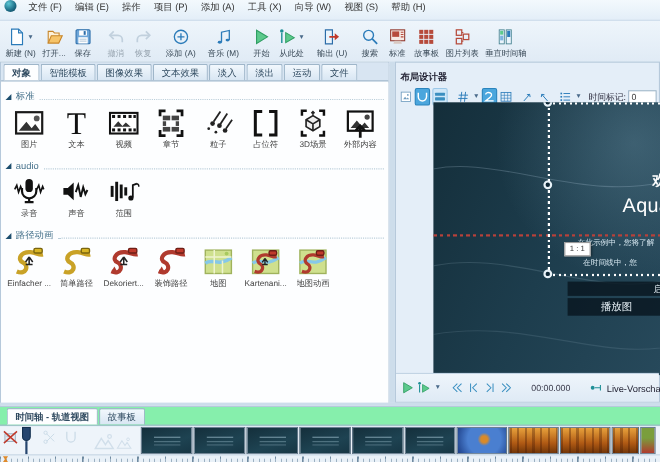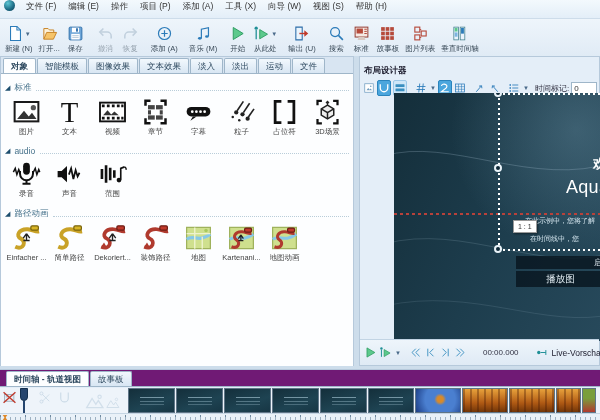--- a/index.html
+++ b/index.html
@@ -80,21 +80,21 @@
 
 
 .transport{position:absolute;left:0;right:0;bottom:0;height:26px;background:linear-gradient(#eef5fb,#dfeaf5);border-top:1px solid #c2d4e4;display:flex;align-items:center;padding:0 4px;gap:2px}
 .tpb{width:16px;height:16px;display:flex;align-items:center;justify-content:center}
 .tpb .ic{width:13px;height:13px;display:block}
 .t-time{font-size:8px;color:#334;padding:0 8px;white-space:nowrap}
 .live-lb{font-size:8.5px;color:#223;margin-left:2px;white-space:nowrap}
 
 
 .bpanel{position:absolute;left:0;top:369px;width:600px;height:51px;background:#e4eef8;border-top:1px solid #b6c9db}
-.btabs{height:17px;display:flex;padding:1px 16px 0 6px;background:#701a75;border-bottom:1px solid #9fb6c9}
+.btabs{height:17px;display:flex;padding:1px 16px 0 6px;background:#86efac;border-bottom:1px solid #9fb6c9}
 .tstrip{position:absolute;left:0;top:18px;right:0;height:26px;background:#eef4fa;overflow:hidden}
 .tlic{position:absolute;width:15px;height:15px;top:2px}
 .wm{position:absolute;opacity:.8}
 .playhead{position:absolute;left:19px;top:0;width:9px;height:26px}
 .ph-head{width:8px;height:13px;background:#25456e;border:1px solid #13304f;border-radius:0 0 4px 4px;margin:0 auto}
 .ph-stem{width:2px;height:13px;background:#25456e;margin:0 auto}
 .thumbs{position:absolute;left:128px;top:0;height:26px;display:flex;align-items:flex-start}
 .th{height:25px;border:1px solid #5f7587;margin-right:1px;flex:0 0 auto;position:relative;overflow:hidden}
 .th.dark{background:linear-gradient(160deg,#142f3b,#1e4352 60%,#173644)}
 .th.dark i{display:block;margin:8px auto 0;width:24px;height:1px;background:rgba(190,220,235,.55);box-shadow:0 4px 0 rgba(190,220,235,.35),0 7px 0 rgba(190,220,235,.28)}
@@ -353,33 +353,20 @@
                 <rect x="6" y="10.6" width="2.4" height="3.4"></rect>
                 <rect x="15.4" y="10.6" width="2.4" height="3.4"></rect>
                 <rect x="6" y="14.7" width="5.4" height="3.4"></rect>
                 <rect x="12.4" y="14.7" width="5.4" height="3.4"></rect>
               </g>
             </svg></span>
           <div class="lb">章节</div>
         </div>
         <div class="item">
           <span class="ic"><svg viewBox="0 0 24 24" width="100%" height="100%" xmlns="http://www.w3.org/2000/svg">
-              <rect x="2.5" y="8" width="19" height="7.5" rx="3.75" fill="#111"></rect>
-              <g fill="#fff">
-                <circle cx="7" cy="11.75" r="1.1"></circle>
-                <circle cx="10.3" cy="11.75" r="1.1"></circle>
-                <circle cx="13.6" cy="11.75" r="1.1"></circle>
-                <circle cx="16.9" cy="11.75" r="1.1"></circle>
-              </g>
-              <path d="M7.5 15.5L5.5 19l5-3.5z" fill="#111"></path>
-            </svg></span>
-          <div class="lb">字幕</div>
-        </div>
-        <div class="item">
-          <span class="ic"><svg viewBox="0 0 24 24" width="100%" height="100%" xmlns="http://www.w3.org/2000/svg">
               <g stroke="#222" stroke-width="1.3" fill="none">
                 <path d="M13.5 3.5l-5 7.5"></path>
                 <path d="M18.5 5l-5 7.5"></path>
                 <path d="M22 9.5L17.5 16"></path>
               </g>
               <g fill="#222">
                 <circle cx="7.8" cy="12.3" r="1.7"></circle>
                 <circle cx="12.8" cy="13.8" r="1.7"></circle>
                 <circle cx="16.9" cy="17.3" r="1.7"></circle>
                 <circle cx="5" cy="16" r="1"></circle>
@@ -395,20 +382,29 @@
           <div class="lb">占位符</div>
         </div>
         <div class="item">
           <span class="ic"><svg viewBox="0 0 24 24" width="100%" height="100%" xmlns="http://www.w3.org/2000/svg">
               <path d="M7.5 3H4v3.5M16.5 3H20v3.5M7.5 21H4v-3.5M16.5 21H20v-3.5" fill="none" stroke="#111" stroke-width="1.8"></path>
               <path d="M12 6.5l5 3v5l-5 3-5-3v-5z" fill="#eee" stroke="#222" stroke-width="1.2"></path>
               <path d="M7 9.5l5 3 5-3M12 12.5v5" fill="none" stroke="#222" stroke-width="1.2"></path>
               <path d="M12 6.5V3.8M10.8 4.8L12 3.5l1.2 1.3" stroke="#222" stroke-width="1" fill="none"></path>
             </svg></span>
           <div class="lb">3D场景</div>
+        </div>
+        <div class="item">
+          <span class="ic"><svg viewBox="0 0 24 24" width="100%" height="100%" xmlns="http://www.w3.org/2000/svg">
+              <rect x="3" y="3.5" width="18" height="14" fill="#fff" stroke="#111" stroke-width="1.6"></rect>
+              <circle cx="17" cy="7.5" r="1.9" fill="#444"></circle>
+              <path d="M5 15.5l4.5-5.5 3.4 4 2.3-2.6 3.3 4.1z" fill="#333"></path>
+              <path d="M12 22.5v-8M8.8 17.2L12 14l3.2 3.2" fill="none" stroke="#111" stroke-width="2"></path>
+            </svg></span>
+          <div class="lb">外部内容</div>
         </div>
       </div>
       <div class="sec-h">
         <span class="tri">◢</span>
         <span>audio</span>
         <span class="lead"></span>
       </div>
       <div class="items">
         <div class="item">
           <span class="ic"><svg viewBox="0 0 24 24" width="100%" height="100%" xmlns="http://www.w3.org/2000/svg">

